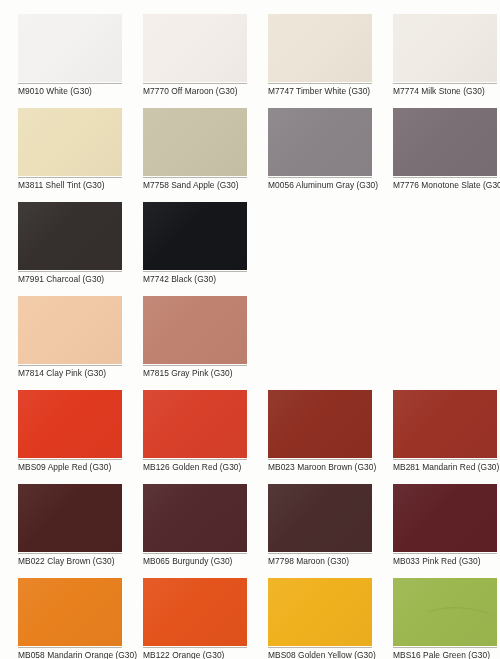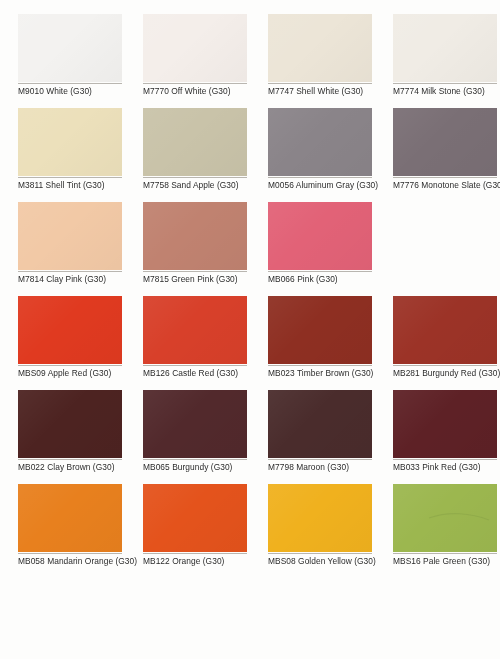--- a/index.html
+++ b/index.html
@@ -82,28 +82,28 @@
           <div class="gloss"></div>
         </div>
         <div class="chip-rule"></div>
         <div class="chip-label">M9010 White (G30)</div>
       </div>
       <div class="swatch-cell">
         <div class="chip" style="background: rgb(244, 238, 234);">
           <div class="gloss"></div>
         </div>
         <div class="chip-rule"></div>
-        <div class="chip-label">M7770 Off White (G30)</div>
+        <div class="chip-label">M7770 Off Maroon (G30)</div>
       </div>
       <div class="swatch-cell">
         <div class="chip" style="background: rgb(236, 229, 215);">
           <div class="gloss"></div>
         </div>
         <div class="chip-rule"></div>
-        <div class="chip-label">M7747 Shell White (G30)</div>
+        <div class="chip-label">M7747 Timber White (G30)</div>
       </div>
       <div class="swatch-cell">
         <div class="chip" style="background: rgb(240, 236, 229);">
           <div class="gloss"></div>
         </div>
         <div class="chip-rule"></div>
         <div class="chip-label">M7774 Milk Stone (G30)</div>
       </div>
     </div>
     <div class="swatch-row">
@@ -131,69 +131,80 @@
       <div class="swatch-cell">
         <div class="chip" style="background: rgb(122, 111, 117);">
           <div class="gloss"></div>
         </div>
         <div class="chip-rule"></div>
         <div class="chip-label">M7776 Monotone Slate (G30)</div>
       </div>
     </div>
     <div class="swatch-row">
       <div class="swatch-cell">
+        <div class="chip" style="background: rgb(53, 48, 46);">
+          <div class="gloss"></div>
+        </div>
+        <div class="chip-rule"></div>
+        <div class="chip-label">M7991 Charcoal (G30)</div>
+      </div>
+      <div class="swatch-cell">
+        <div class="chip" style="background: rgb(20, 22, 26);">
+          <div class="gloss"></div>
+        </div>
+        <div class="chip-rule"></div>
+        <div class="chip-label">M7742 Black (G30)</div>
+      </div>
+      <div class="swatch-cell empty"></div>
+      <div class="swatch-cell empty"></div>
+    </div>
+    <div class="swatch-row">
+      <div class="swatch-cell">
         <div class="chip" style="background: rgb(242, 201, 166);">
           <div class="gloss"></div>
         </div>
         <div class="chip-rule"></div>
         <div class="chip-label">M7814 Clay Pink (G30)</div>
       </div>
       <div class="swatch-cell">
         <div class="chip" style="background: rgb(192, 130, 112);">
           <div class="gloss"></div>
         </div>
         <div class="chip-rule"></div>
-        <div class="chip-label">M7815 Green Pink (G30)</div>
-      </div>
-      <div class="swatch-cell">
-        <div class="chip" style="background: rgb(226, 98, 119);">
-          <div class="gloss"></div>
-        </div>
-        <div class="chip-rule"></div>
-        <div class="chip-label">MB066 Pink (G30)</div>
+        <div class="chip-label">M7815 Gray Pink (G30)</div>
       </div>
     </div>
     <div class="swatch-row">
       <div class="swatch-cell">
         <div class="chip" style="background: rgb(224, 58, 32);">
           <div class="gloss"></div>
         </div>
         <div class="chip-rule"></div>
         <div class="chip-label">MBS09 Apple Red (G30)</div>
       </div>
       <div class="swatch-cell">
         <div class="chip" style="background: rgb(216, 64, 42);">
           <div class="gloss"></div>
         </div>
         <div class="chip-rule"></div>
-        <div class="chip-label">MB126 Castle Red (G30)</div>
+        <div class="chip-label">MB126 Golden Red (G30)</div>
       </div>
       <div class="swatch-cell">
         <div class="chip" style="background: rgb(142, 47, 34);">
           <div class="gloss"></div>
         </div>
         <div class="chip-rule"></div>
-        <div class="chip-label">MB023 Timber Brown (G30)</div>
+        <div class="chip-label">MB023 Maroon Brown (G30)</div>
       </div>
       <div class="swatch-cell">
         <div class="chip" style="background: rgb(156, 51, 39);">
           <div class="gloss"></div>
         </div>
         <div class="chip-rule"></div>
-        <div class="chip-label">MB281 Burgundy Red (G30)</div>
+        <div class="chip-label">MB281 Mandarin Red (G30)</div>
       </div>
     </div>
     <div class="swatch-row">
       <div class="swatch-cell">
         <div class="chip" style="background: rgb(77, 35, 33);">
           <div class="gloss"></div>
         </div>
         <div class="chip-rule"></div>
         <div class="chip-label">MB022 Clay Brown (G30)</div>
       </div>

